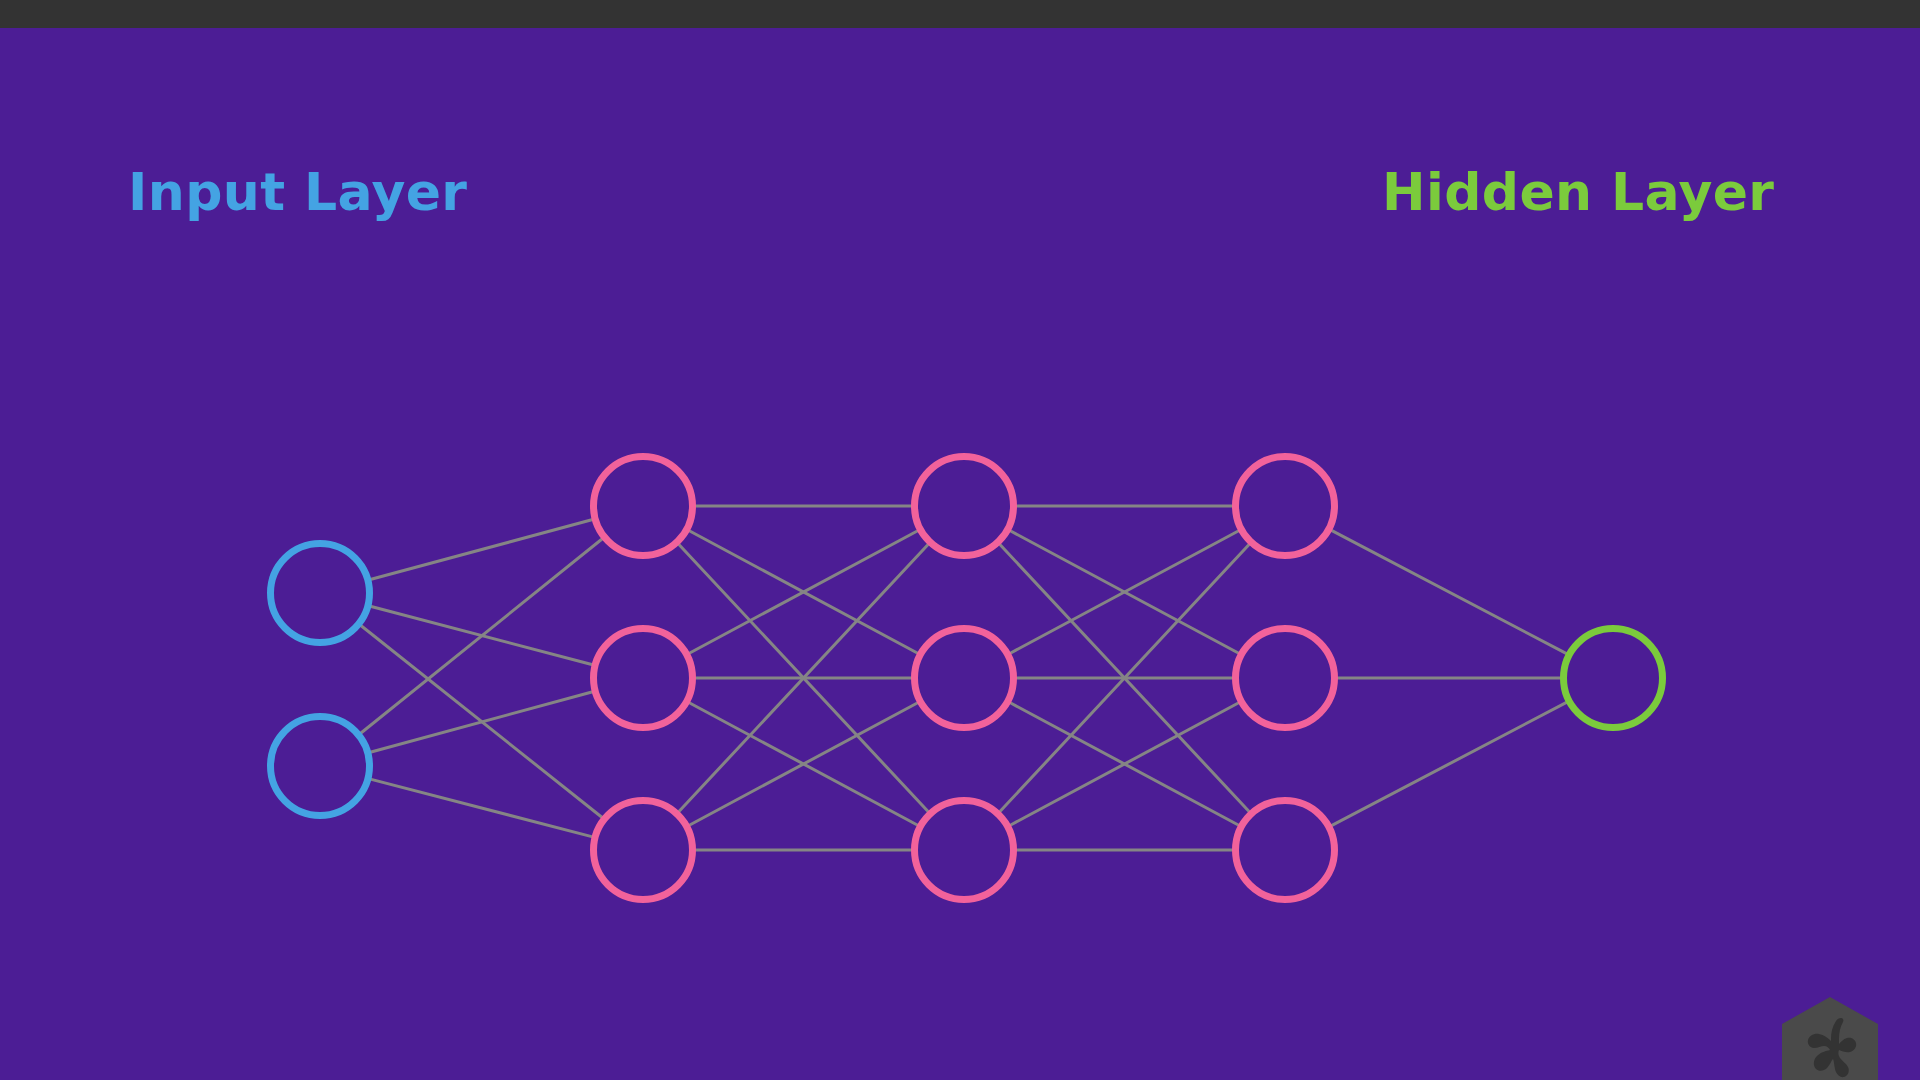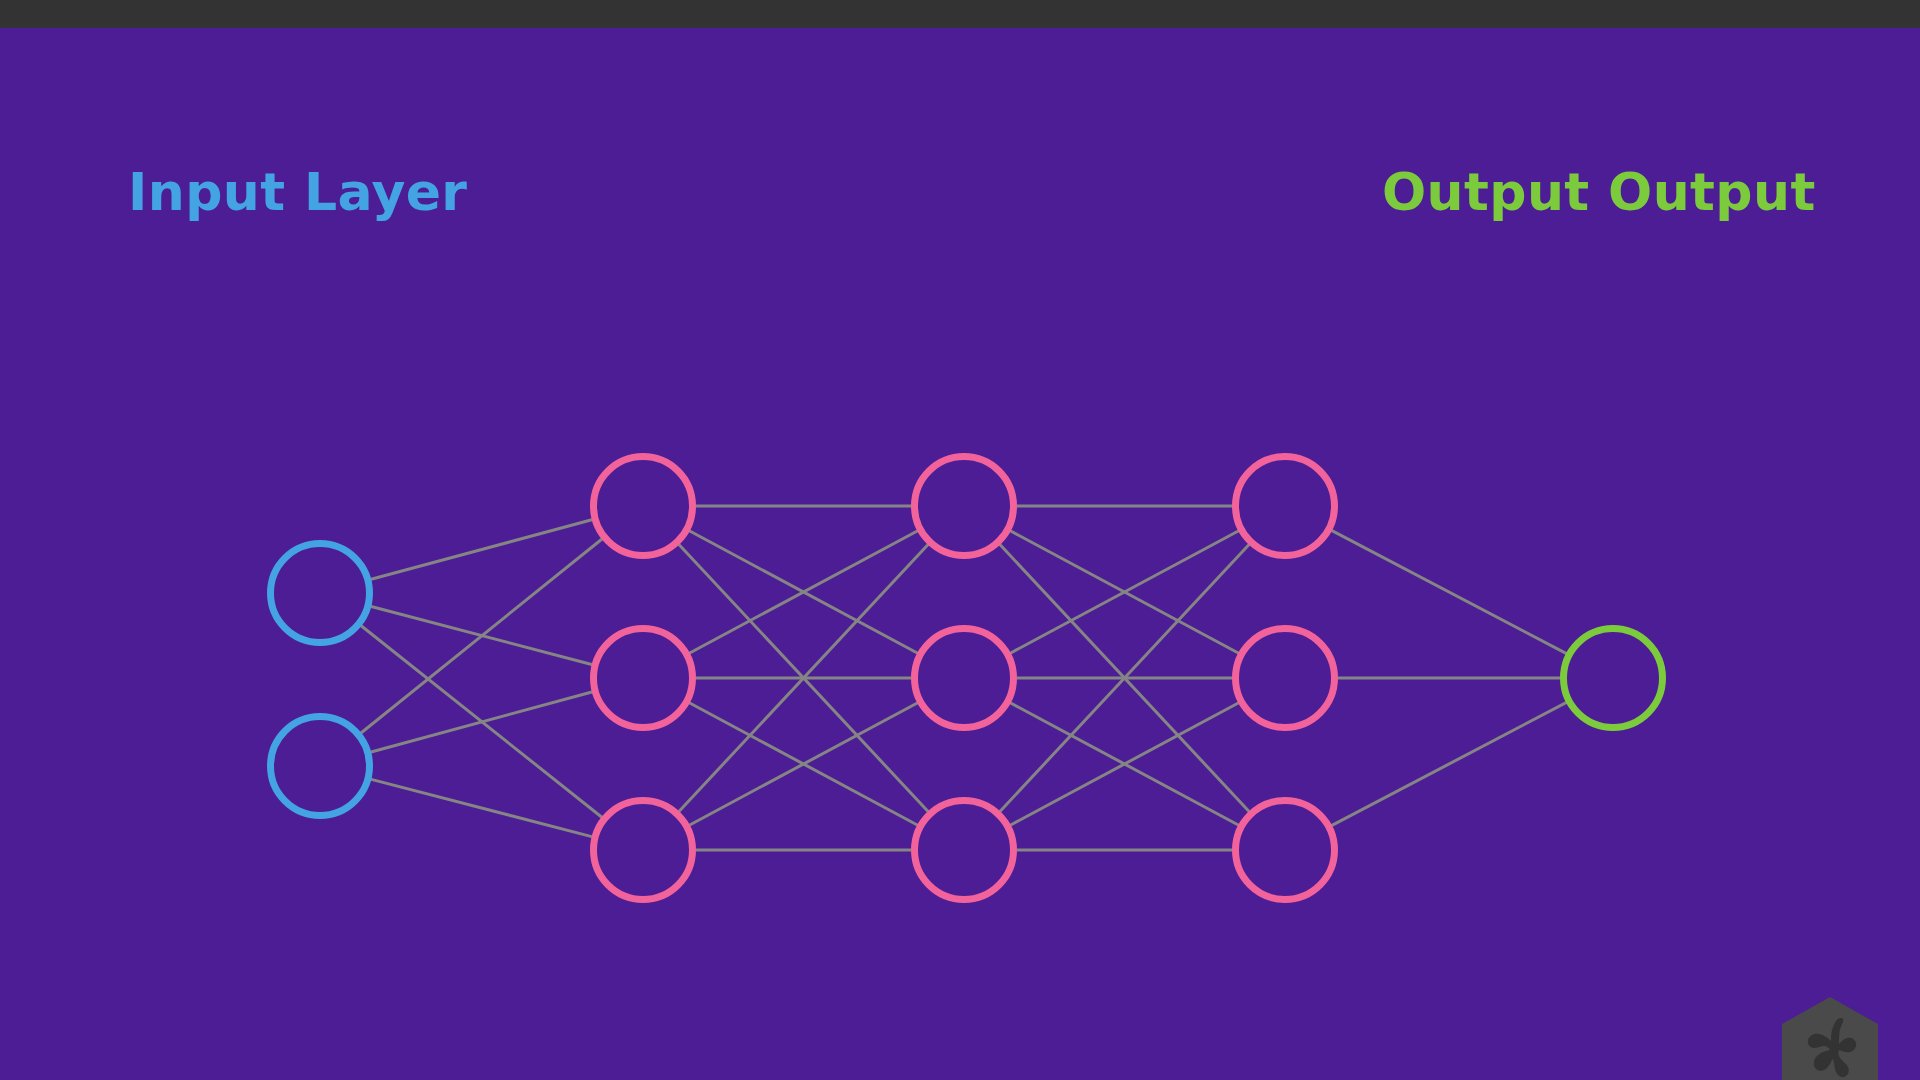--- a/index.html
+++ b/index.html
@@ -98,21 +98,21 @@
         <circle cx="1285" cy="822" r="49.5" fill="none" stroke="#F2629B" stroke-width="7"></circle>
       </g>
       <g>
         <circle cx="1613" cy="650" r="49.5" fill="none" stroke="#7BCB3C" stroke-width="7"></circle>
       </g>
     </svg>
 
   <div class="layer-label" id="label-input" style="color: rgb(68, 163, 227);">Input Layer</div>
 
 
-  <div class="layer-label" id="label-output" style="color: rgb(123, 203, 60);">Output Output</div>
+  <div class="layer-label" id="label-output" style="color: rgb(123, 203, 60);">Hidden Layer</div>
 
   <svg id="watermark-svg" style="position:absolute; left:1775px; top:965px; width:110px; height:120px;" viewBox="0 0 110 120" xmlns="http://www.w3.org/2000/svg">
     <polygon points="55,4 103,31 103,87 55,114 7,87 7,31" fill="#4A4A4A"></polygon>
     <path d="M61,28 C57,34 56,40 56,46 L56,48
              C53,45 49,42 44,41 C39,40 34,43 33,47
              C32,51 35,55 39,55 C43,55 46,53 49,53
              C52,53 54,55 55,57
              C51,58 46,59 42,63 C38,67 38,73 41,76
              C44,79 49,78 52,75 C55,72 56,68 58,66
              C59,68 59,72 60,76 C61,81 65,85 69,84

